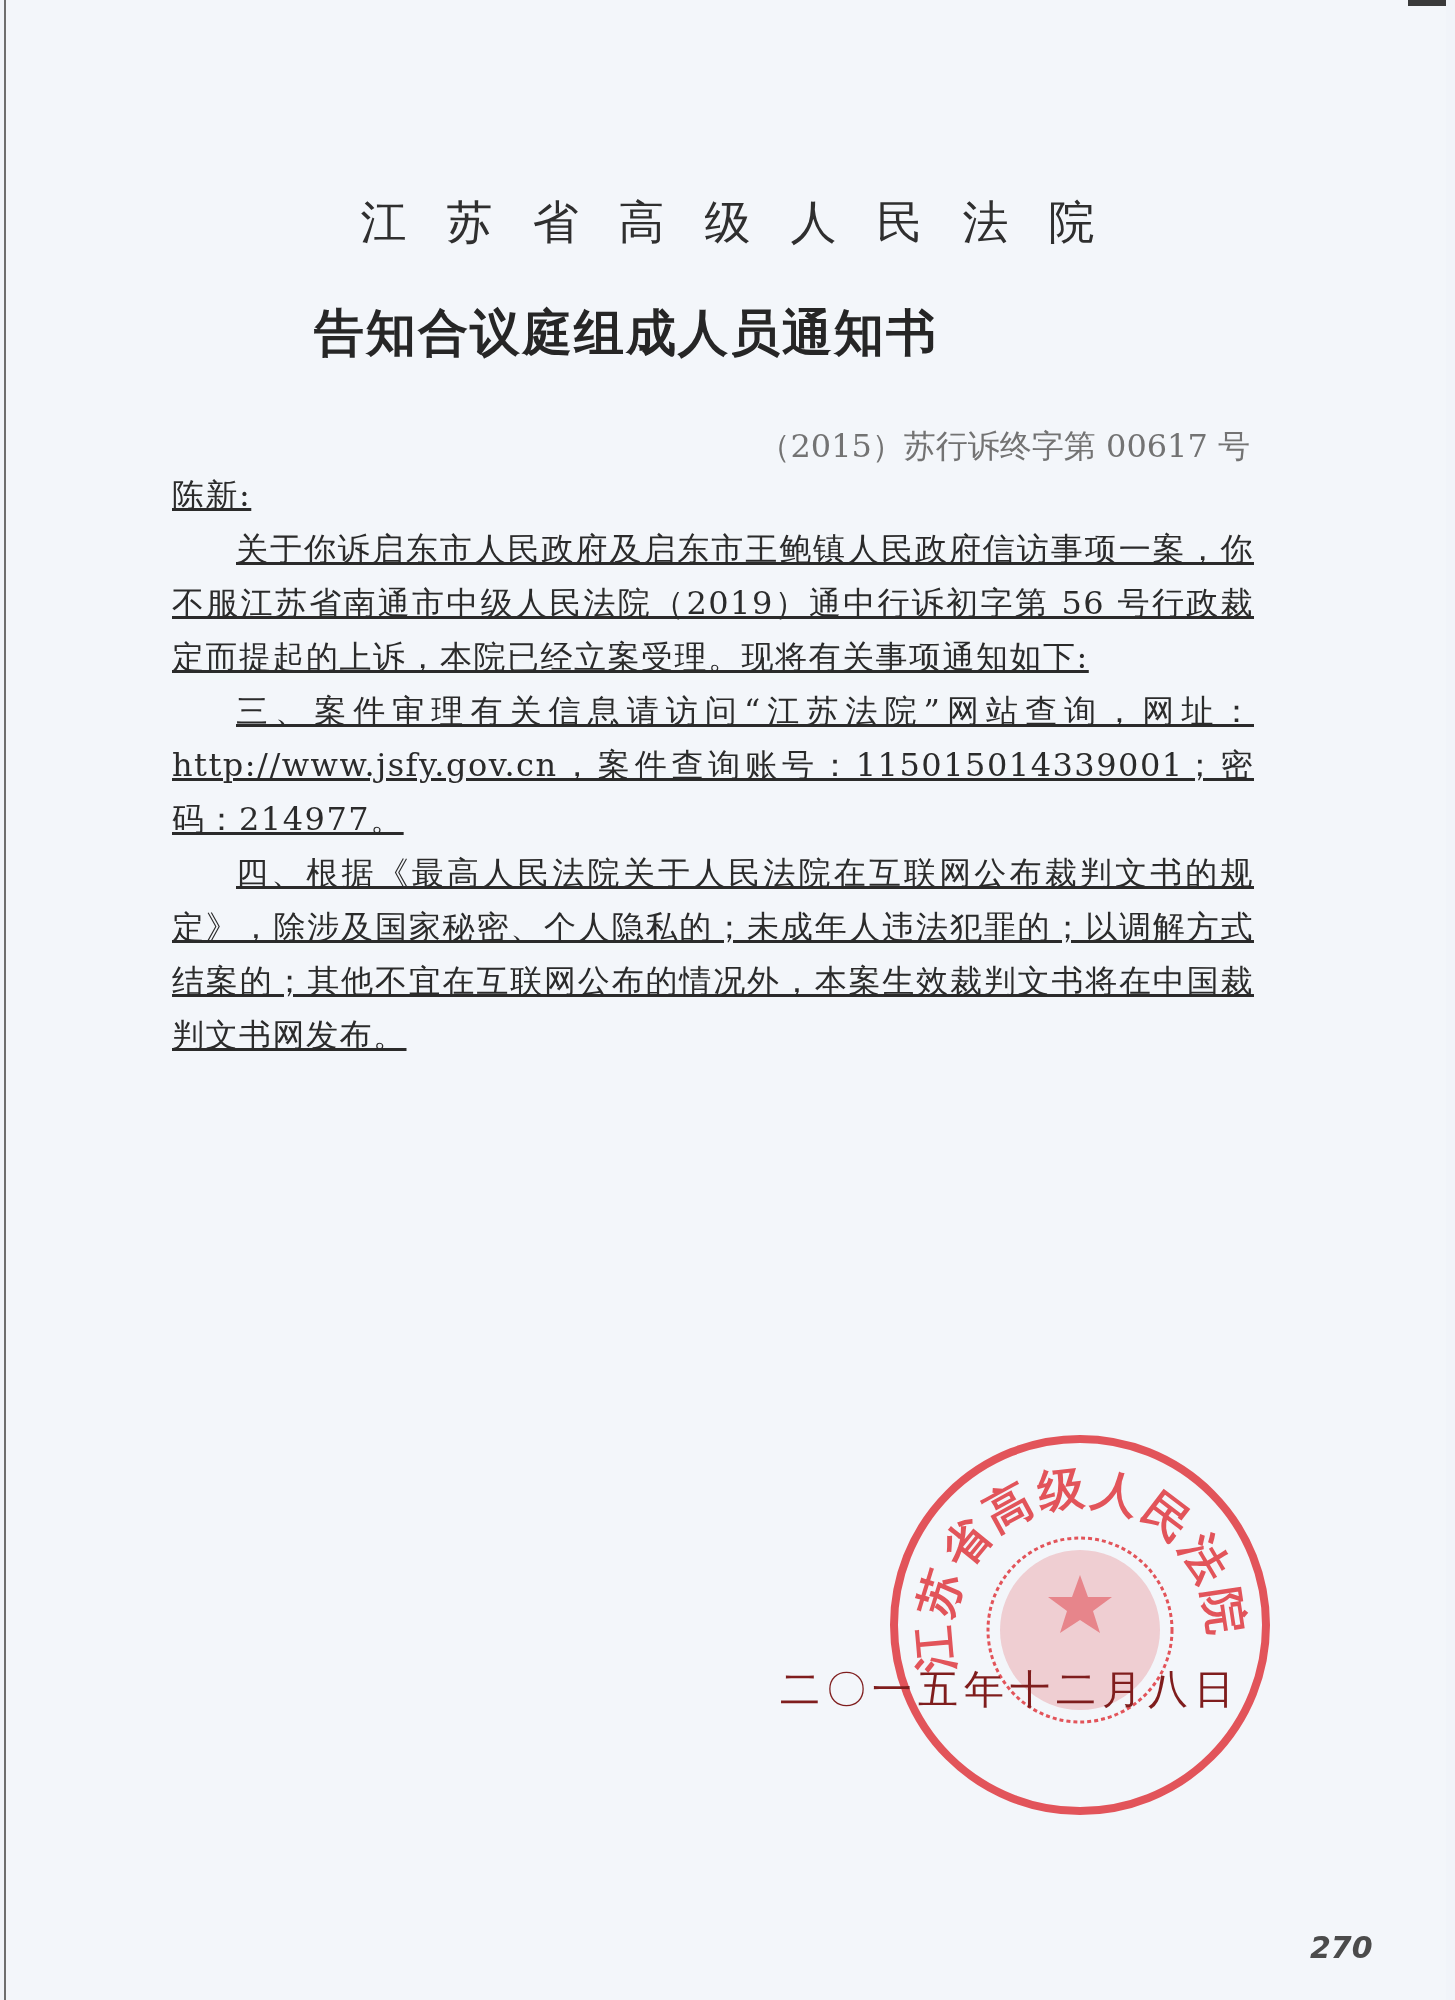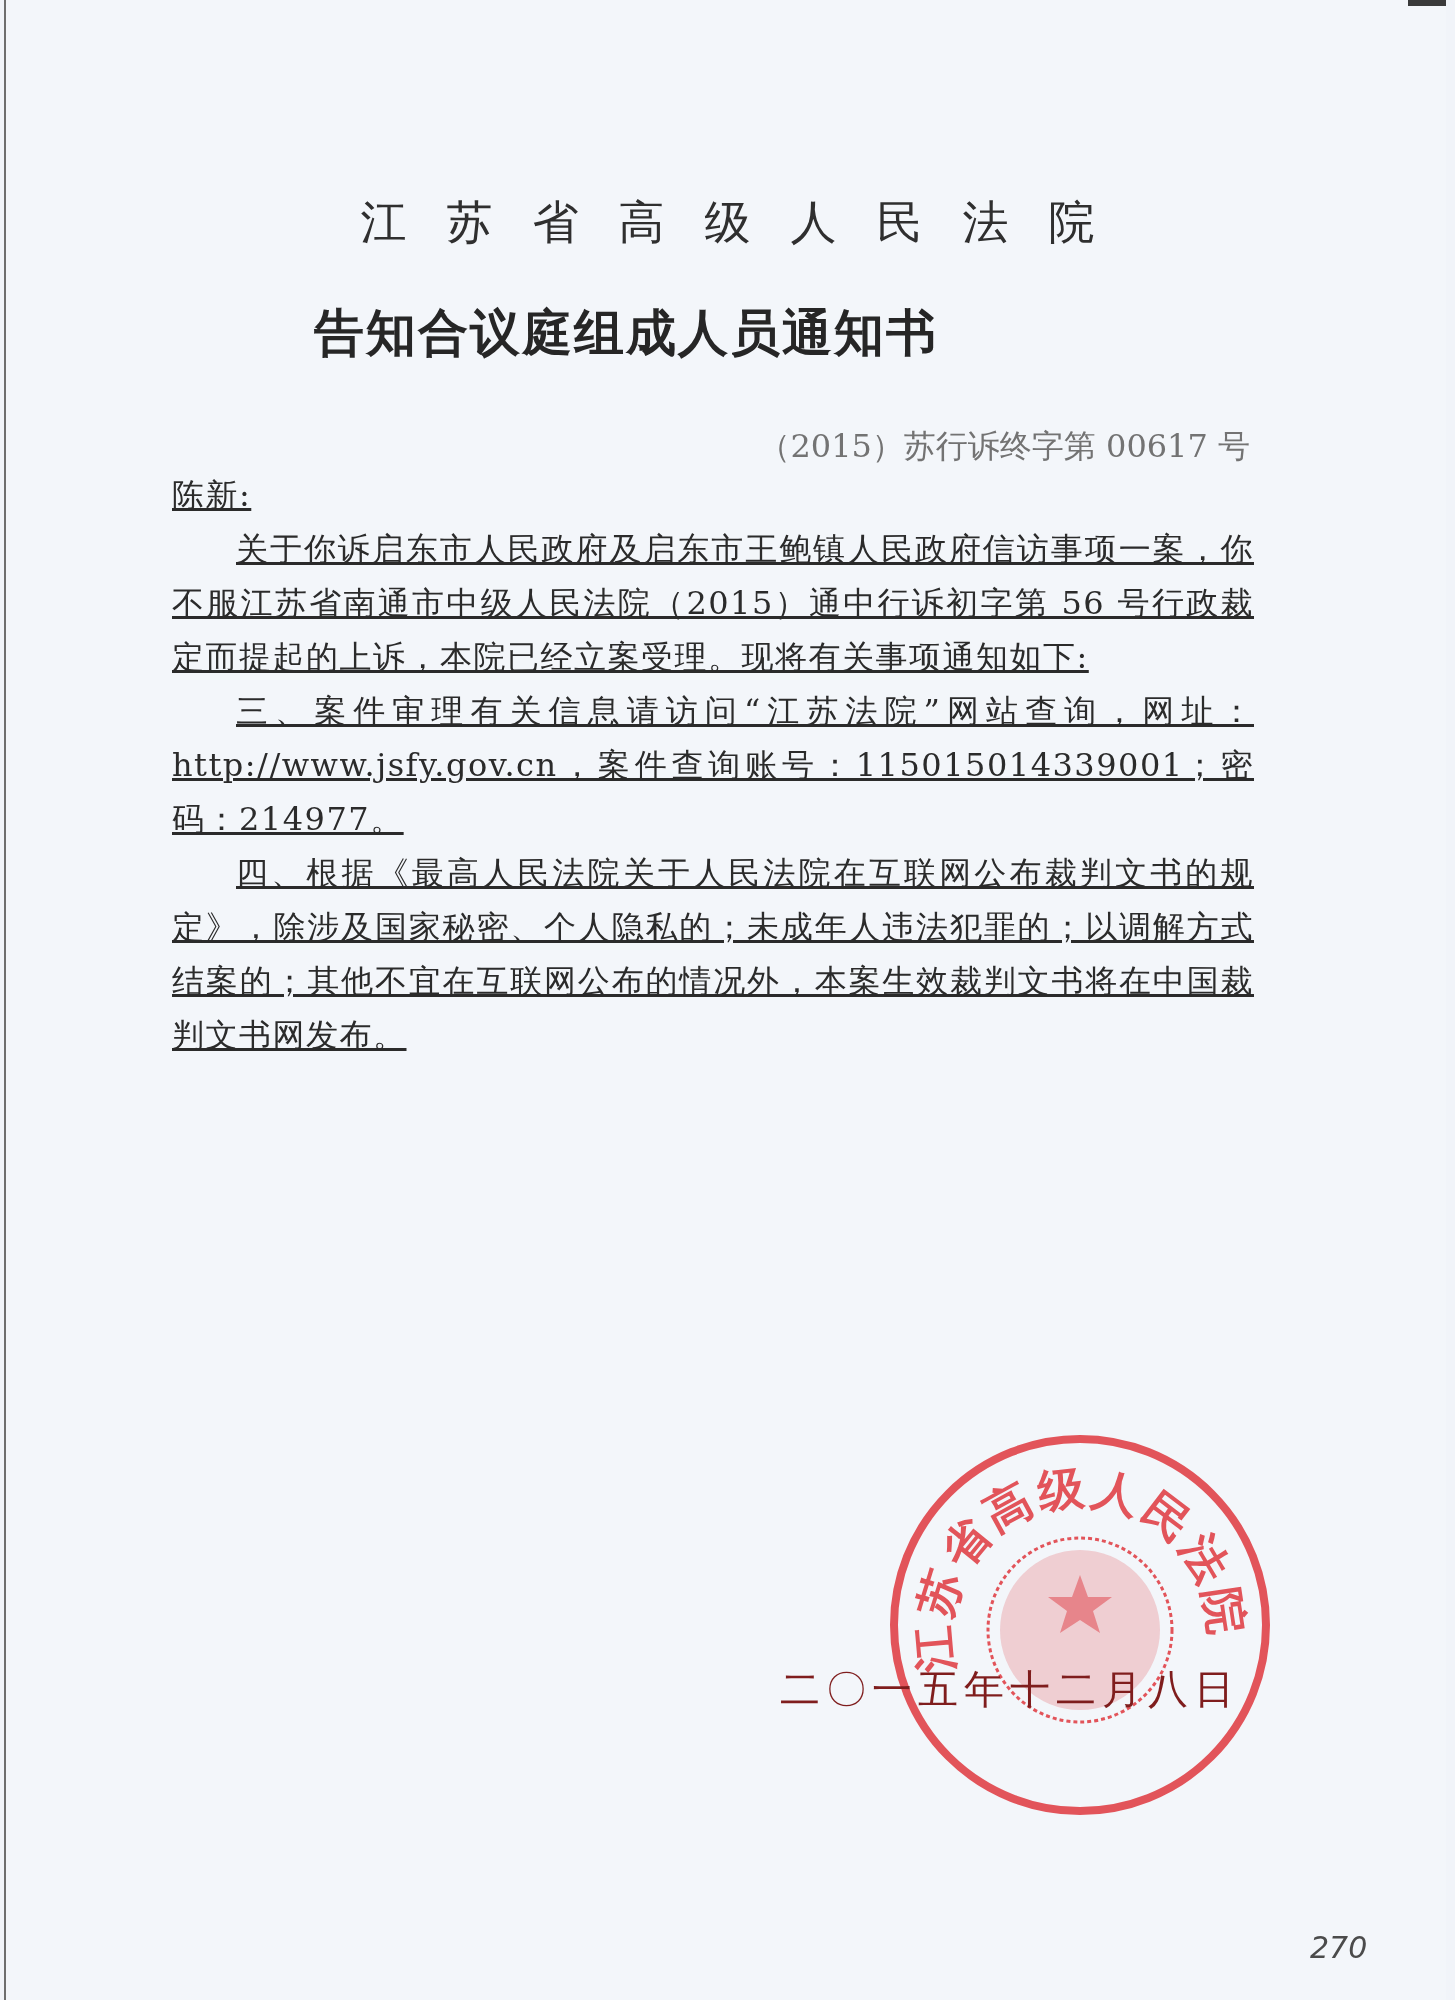--- a/index.html
+++ b/index.html
@@ -38,37 +38,37 @@
   .indent { text-indent:2em; }
   .date {
     position:absolute; right:215px; top:1662px; font-size:40px; letter-spacing:6px; color:#7f1d1d;
   }
   .stamp {
     position:absolute; left:880px; top:1425px; width:400px; height:400px;
     opacity:0.85;
   }
   .page-num {
     position:absolute; left:1310px; top:1930px; font-size:30px; font-style:italic;
-    color:#4b4b4b; font-family:"DejaVu Sans", sans-serif;
+    color:#4b4b4b; font-family:"DejaVu Sans", sans-serif;font-weight:bold;
   }
 </style>
 </head>
 <body>
 
 <div class="page">
   <div class="corner-top"></div>
 </div>
 
 <div class="court-name">江苏省高级人民法院</div>
 <div class="doc-title">告知合议庭组成人员通知书</div>
 <div class="case-no">（2015）苏行诉终字第 00617 号</div>
 
 <div class="body-text">
   <p>陈新:</p>
-  <p class="indent">关于你诉启东市人民政府及启东市王鲍镇人民政府信访事项一案，你不服江苏省南通市中级人民法院（2015）通中行诉初字第 56 号行政裁定而提起的上诉，本院已经立案受理。现将有关事项通知如下:</p>
+  <p class="indent">关于你诉启东市人民政府及启东市王鲍镇人民政府信访事项一案，你不服江苏省南通市中级人民法院（2019）通中行诉初字第 56 号行政裁定而提起的上诉，本院已经立案受理。现将有关事项通知如下:</p>
   <p class="indent">三、案件审理有关信息请访问“江苏法院”网站查询，网址：http://www.jsfy.gov.cn，案件查询账号：115015014339001；密码：214977。</p>
   <p class="indent">四、根据《最高人民法院关于人民法院在互联网公布裁判文书的规定》，除涉及国家秘密、个人隐私的；未成年人违法犯罪的；以调解方式结案的；其他不宜在互联网公布的情况外，本案生效裁判文书将在中国裁判文书网发布。</p>
 </div>
 
 <svg class="stamp" viewBox="0 0 400 400">
   <defs>
     <path id="sealArc" d="M 75 245 A 130 130 0 1 1 325 245"></path>
   </defs>
   <circle cx="200" cy="200" r="186" fill="none" stroke="#e0383f" stroke-width="8"></circle>
   <circle cx="200" cy="205" r="92" fill="none" stroke="#e0383f" stroke-width="3" stroke-dasharray="4 3"></circle>

